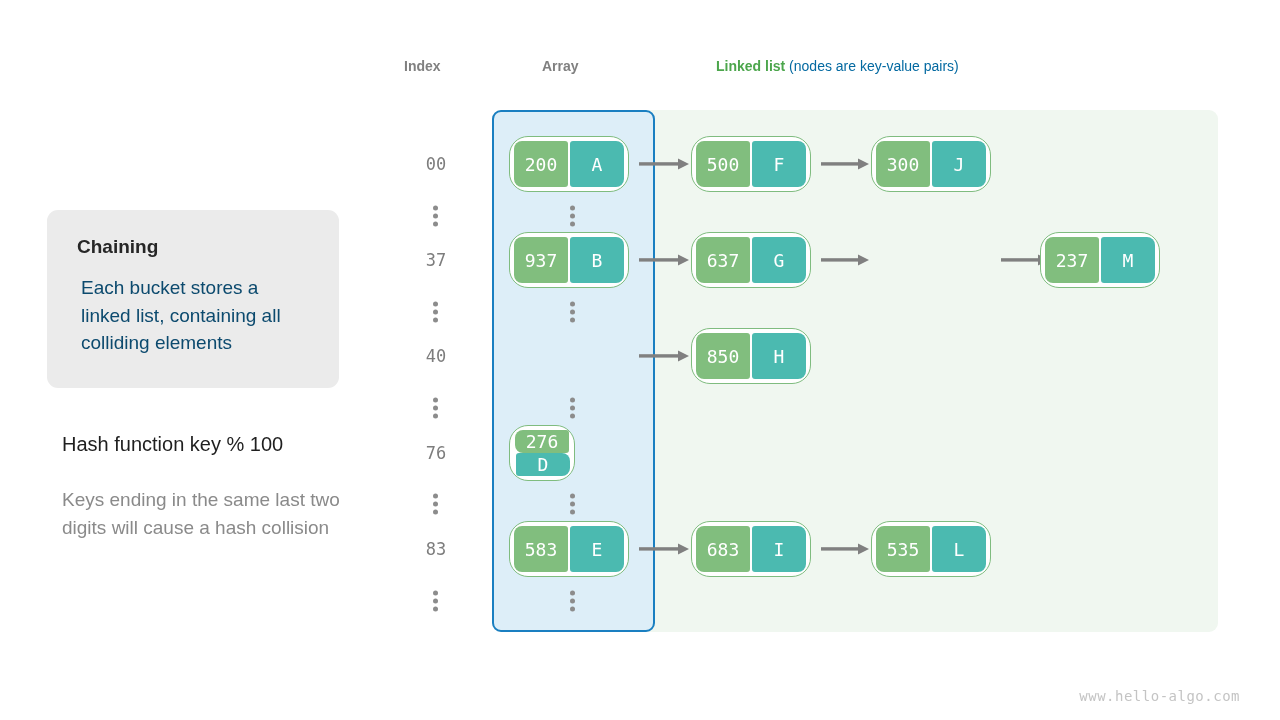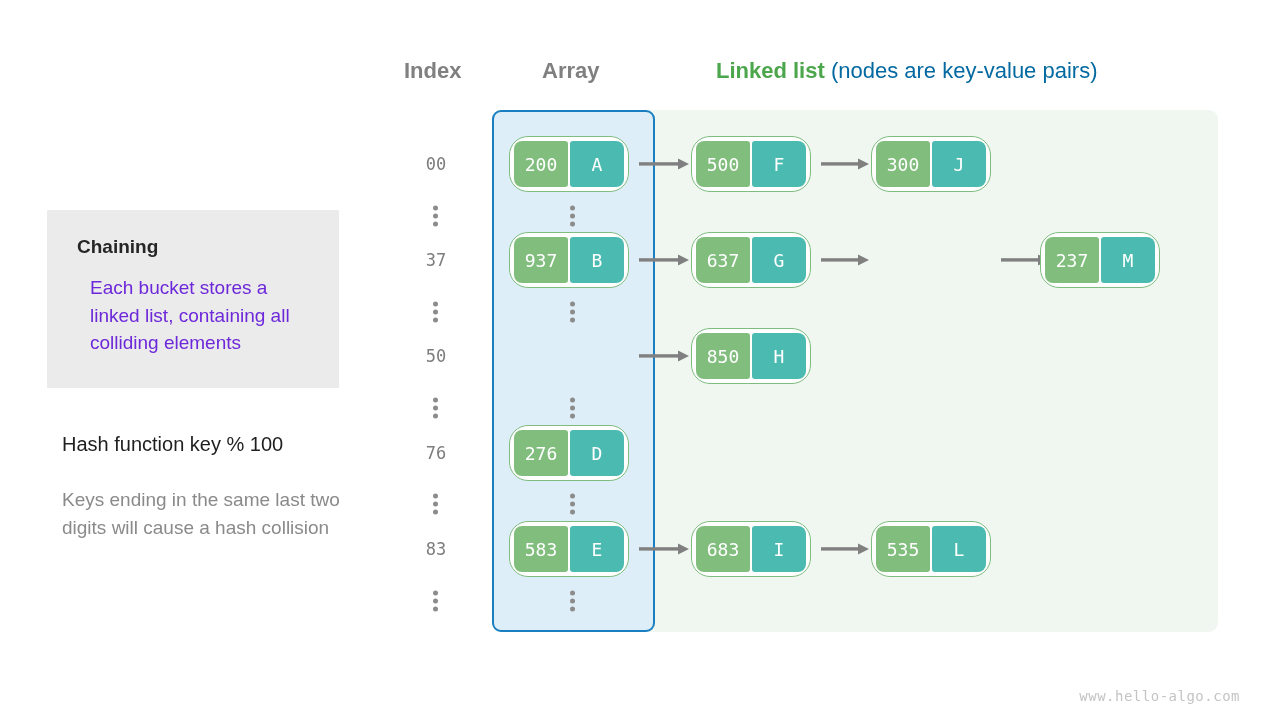--- a/index.html
+++ b/index.html
@@ -11,21 +11,21 @@
     width: 1280px;
     height: 720px;
     position: relative;
     font-family: "Liberation Sans", sans-serif;
     overflow: hidden;
   }
 
   
   .hdr {
     position: absolute;
-    font-size: 22px;
+    font-size: 14px;
     font-weight: bold;
     color: #808080;
     white-space: nowrap;
   }
   #hdr-index { left: 404px; top: 58px; }
   #hdr-array { left: 542px; top: 58px; }
   #hdr-linked {
     left: 716px; top: 58px;
     color: #4CA64C;
     font-weight: bold;
@@ -158,35 +158,35 @@
   .dots.arr { left: 570px; }
 
   
   #info-card {
     position: absolute;
     left: 47px;
     top: 210px;
     width: 292px;
     height: 178px;
     background: #ebebeb;
-    border-radius: 1px;
+    border-radius: 11px;
     box-sizing: border-box;
     padding: 26px 30px;
   }
   #info-card .card-title {
     font-size: 19px;
     font-weight: bold;
     color: #262626;
     margin: 0 0 16px 0;
   }
   #info-card .card-body {
     font-size: 19px;
-    color: #6d28d9;
+    color: #0c4a6e;
     line-height: 1.45;
-    margin: 13px;
+    margin: 4px;
   }
 
   
   #hash-note {
     position: absolute;
     left: 62px;
     top: 433px;
     width: 300px;
   }
   #hash-note .note-title {
@@ -303,21 +303,21 @@
         <span></span>
         <span></span>
       </div>
       <div class="dots arr">
         <span></span>
         <span></span>
         <span></span>
       </div>
     </div>
     <div class="row" style="top: 327px;">
-      <div class="index-label">50</div>
+      <div class="index-label">40</div>
       <div class="arrow" style="left: 639px; width: 50px;">
         <svg width="50" height="12" viewBox="0 0 50 12">
           <rect x="0" y="4.2" width="39" height="3.4" fill="#808080"></rect>
           <polygon points="39,0.5 50,6 39,11.5" fill="#808080"></polygon>
         </svg>
       </div>
       <div class="node" style="left: 691px;">
         <div class="key">850</div>
         <div class="val">H</div>
       </div>
@@ -329,21 +329,21 @@
         <span></span>
       </div>
       <div class="dots arr">
         <span></span>
         <span></span>
         <span></span>
       </div>
     </div>
     <div class="row" style="top: 424px;">
       <div class="index-label">76</div>
-      <div class="node" style="left: 509px;">
+      <div class="node" style="left: 509px; flex-direction: column;">
         <div class="key">276</div>
         <div class="val">D</div>
       </div>
     </div>
     <div class="ell-row" style="top: 484px;">
       <div class="dots idx">
         <span></span>
         <span></span>
         <span></span>
       </div>

